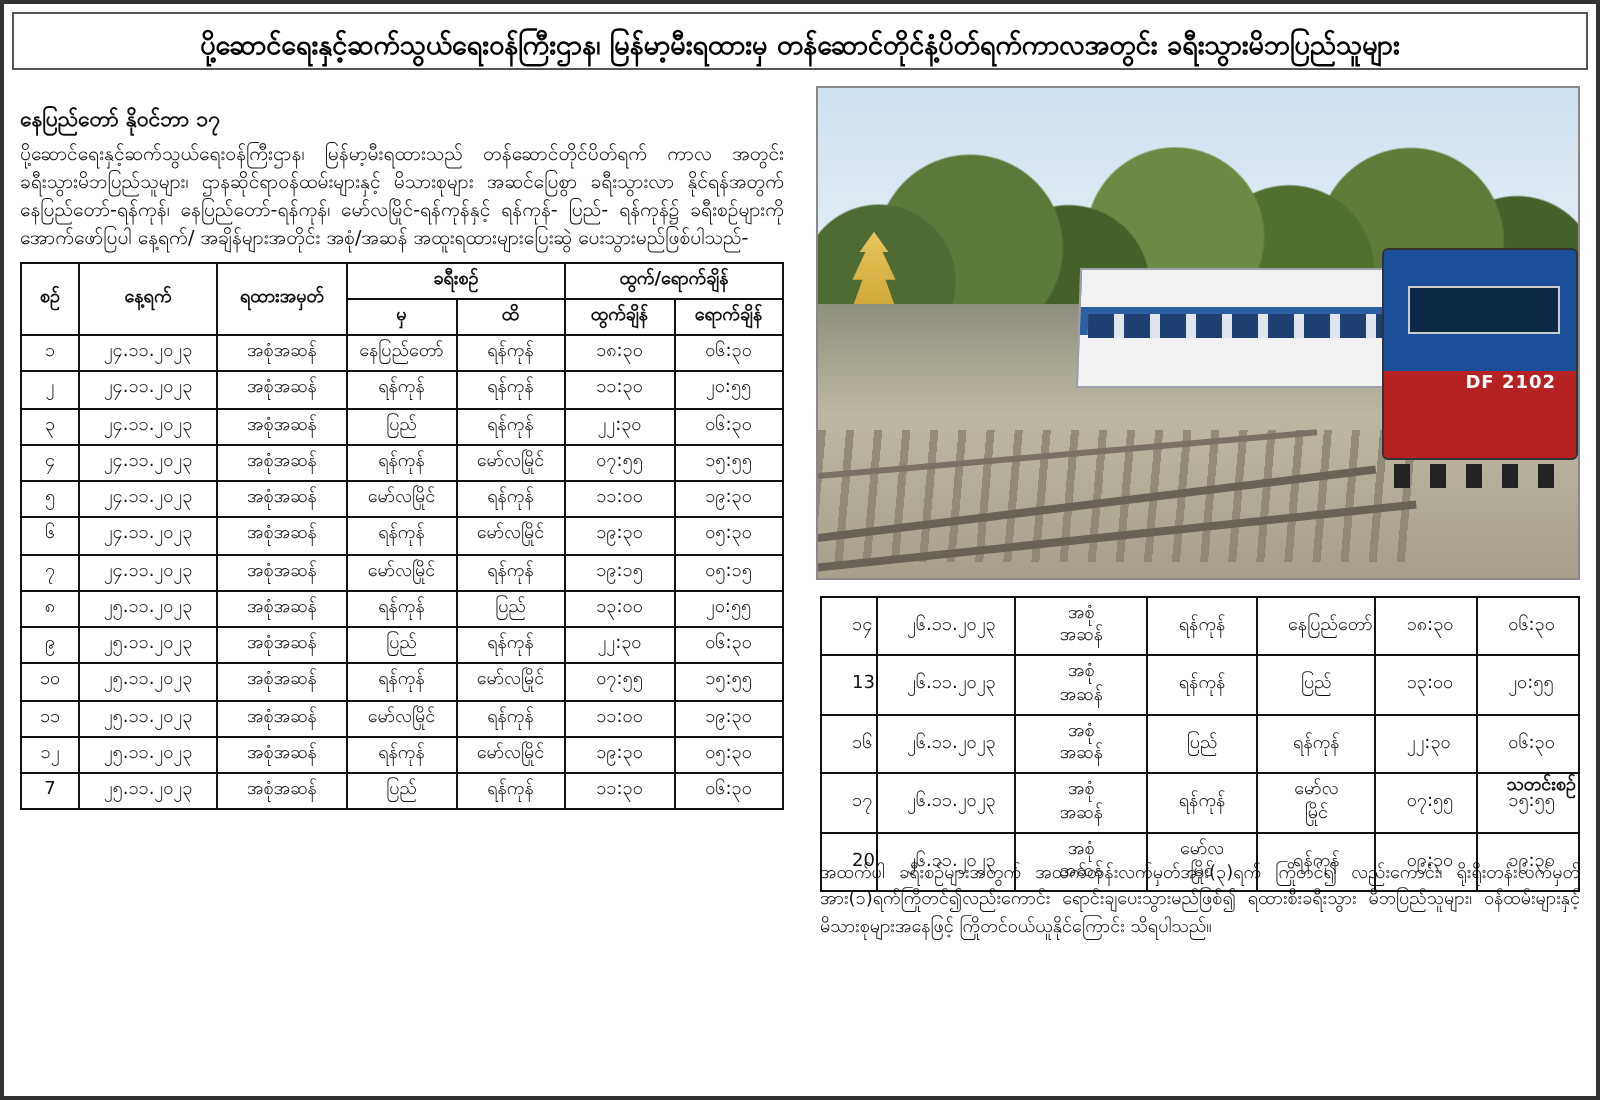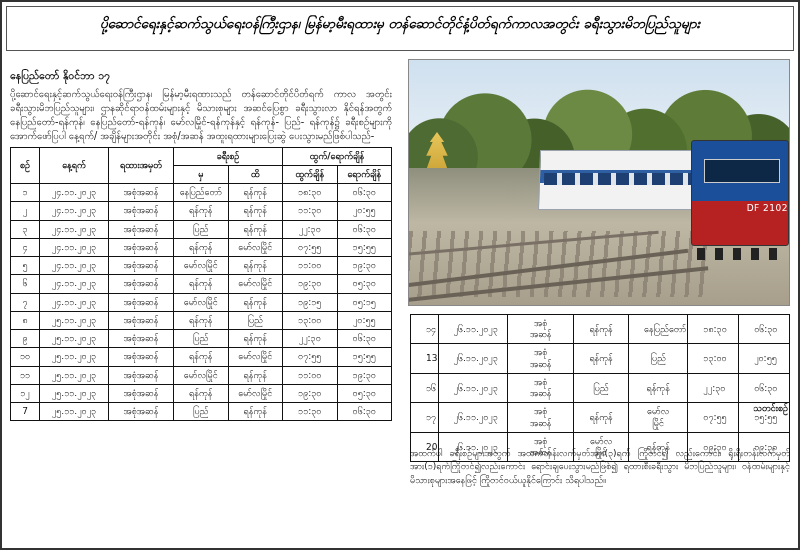--- a/index.html
+++ b/index.html
@@ -15,27 +15,26 @@
     width:800px;height:550px;
     box-sizing:border-box;
     border:2px solid #333;
     background:#fff;
   }
   
   .headline{
     box-sizing:border-box;
     margin:4px;
     border:1px solid #555;
-    padding:6px 8px 16px 8px;
+    padding:6px 8px 0 8px;
     text-align:center;
     line-height:1.55;
     font-size:13.5px;
     font-weight:bold;
     color:#000;
-    font-style:italic;
   }
   .headline .l1{display:block;}
   .headline .l2{display:block;}
 
   
   .body{
     position:relative;
     padding:2px 6px 0 6px;
   }
   .dateline{
@@ -88,22 +87,22 @@
   .coach{position:absolute;top:16px;left:0;width:160px;height:58px;
         background:linear-gradient(#f2f2f2 0 32%,#2e5fa3 32% 56%,#f2f2f2 56% 100%);
         border:1px solid #9aa3ad;transform:skewX(-2deg);}
   .coachwin{position:absolute;top:22px;left:4px;width:150px;height:12px;
         background:repeating-linear-gradient(90deg,#1d3f72 0 13px,#dfe5ea 13px 18px);}
   .loco{position:absolute;right:0;top:6px;width:96px;height:104px;
         background:linear-gradient(#1c4f99 0 58%,#b62222 58% 100%);
         border:1px solid #333;border-radius:3px;}
   .locowin{position:absolute;right:8px;top:18px;width:74px;height:22px;
         background:#0d2847;border:1px solid #ccc;}
-  .locotxt{position:absolute;right:0;top:62px;color:#fff;font-size:9px;
-        font-weight:normal;letter-spacing:.5px;}
+  .locotxt{position:absolute;right:10px;top:62px;color:#fff;font-size:9px;
+        font-weight:bold;letter-spacing:.5px;}
   .wheels{position:absolute;right:6px;bottom:-6px;width:86px;height:12px;
         background:repeating-linear-gradient(90deg,#222 0 8px,transparent 8px 18px);}
 
   
   table{border-collapse:collapse;}
   .tbl{
     width:382px;
     margin:2px 0 0 2px;
     font-size:9px;
     table-layout:fixed;

